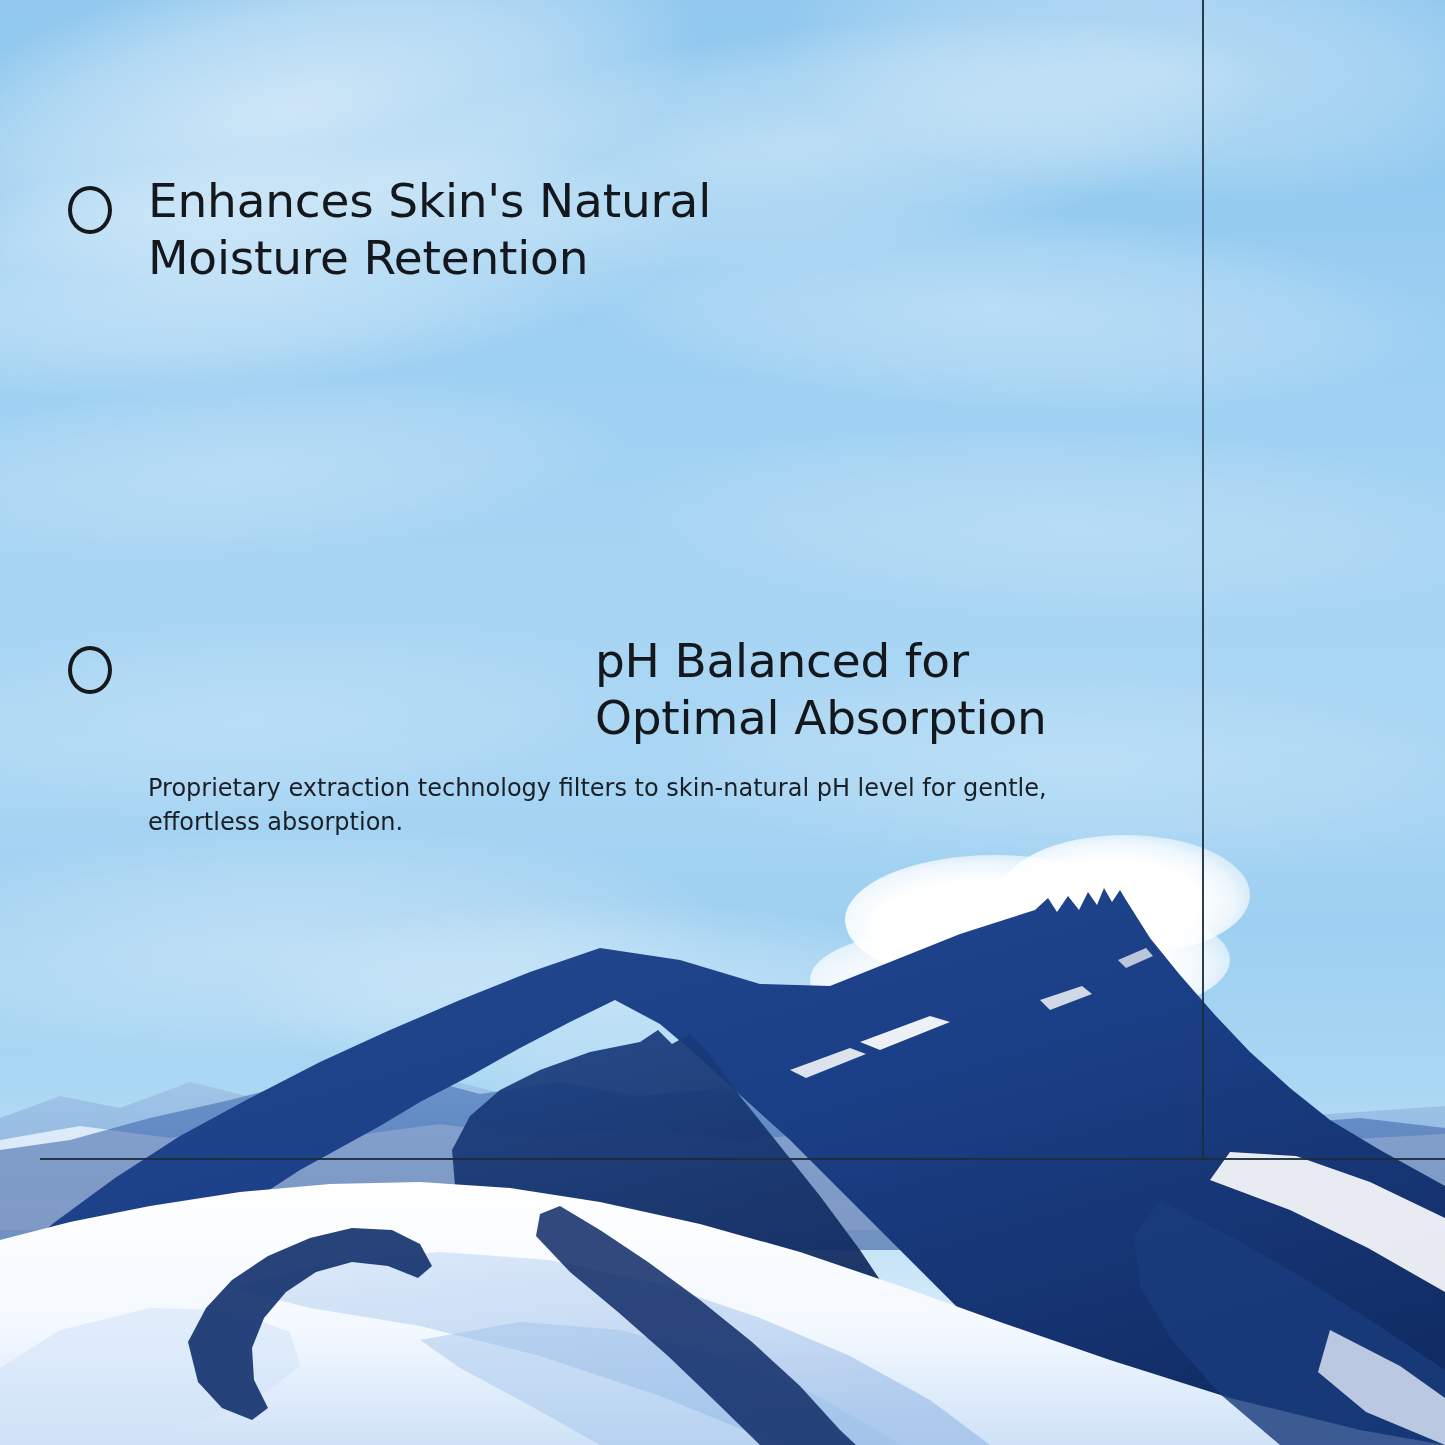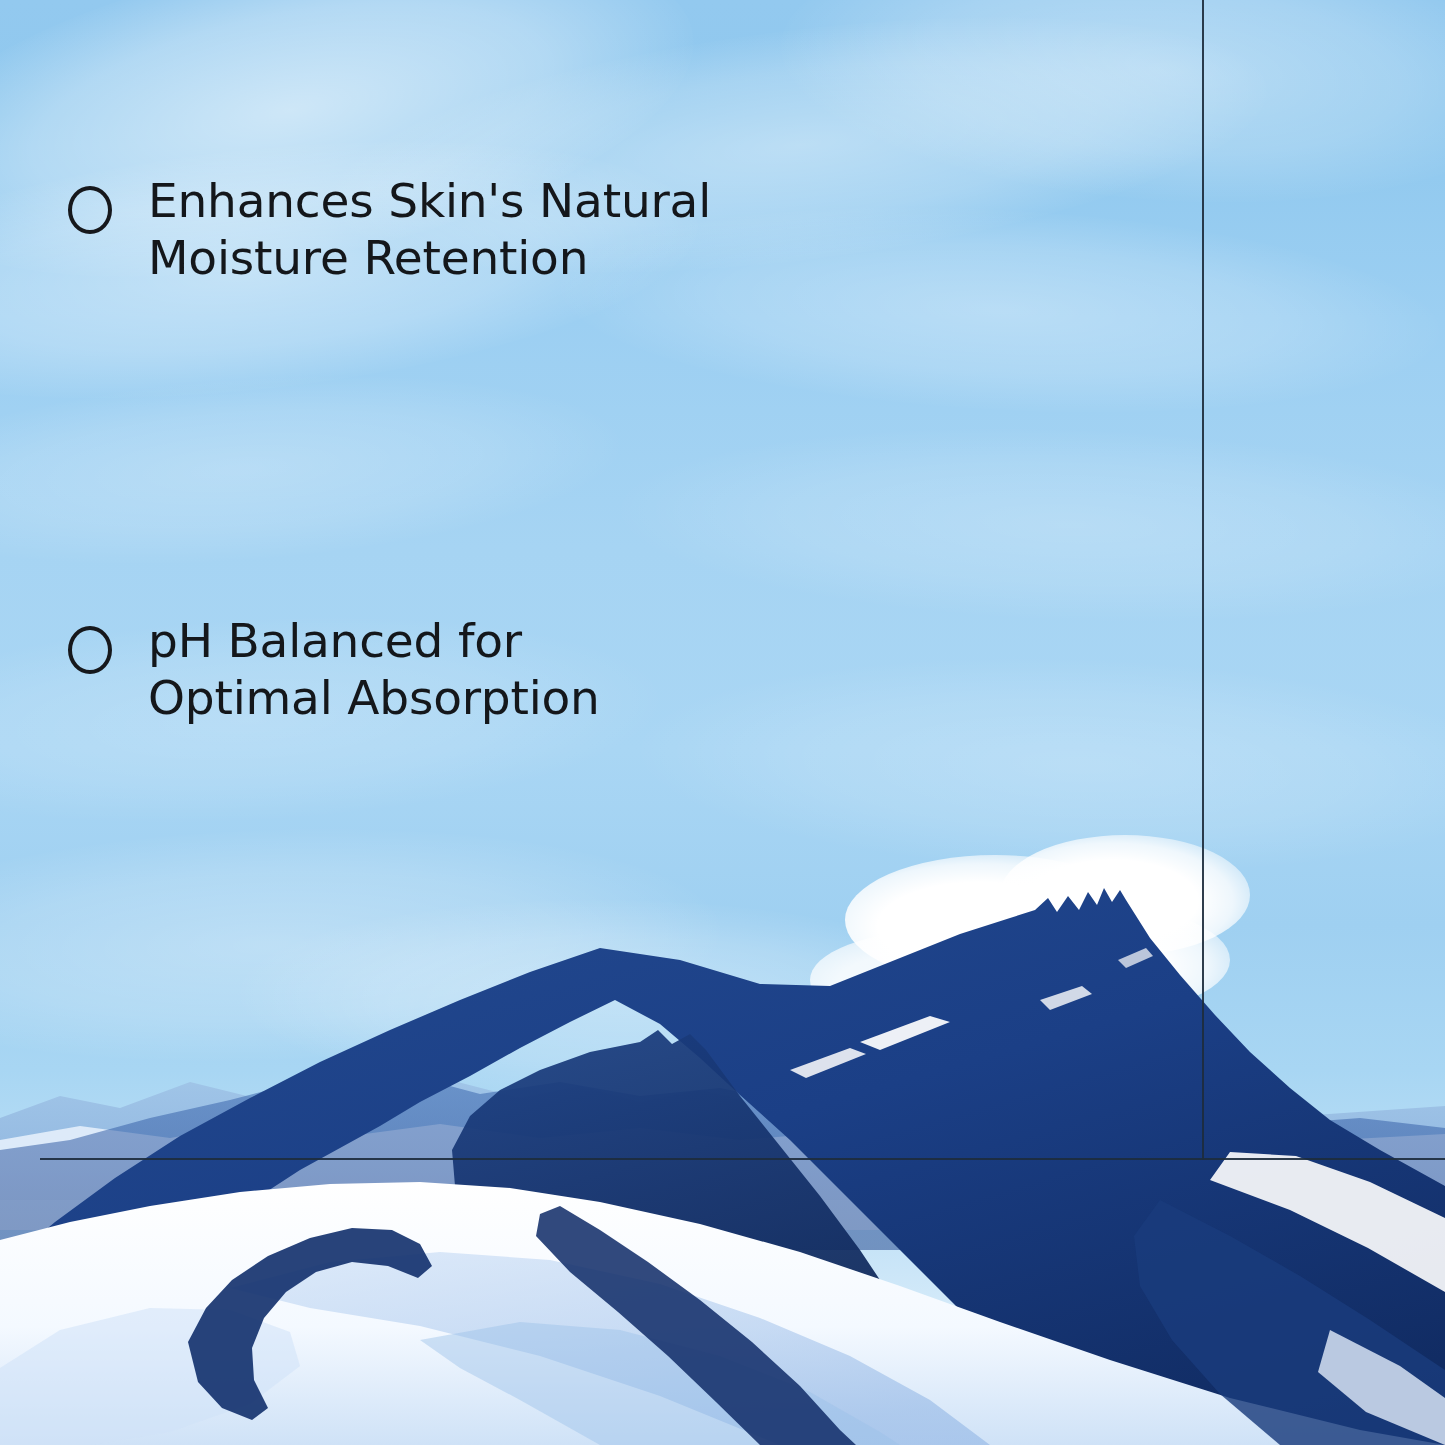--- a/index.html
+++ b/index.html
@@ -78,21 +78,21 @@
   .content {
     position: absolute;
     left: 0; top: 0;
     width: 1445px;
   }
   .feature {
     position: absolute;
     left: 68px;
   }
   .feature.f1 { top: 172px; }
-  .feature.f2 { top: 612px; }
+  .feature.f2 { top: 632px; }
 
   .bullet-row {
     display: flex;
     align-items: flex-start;
     justify-content: space-between;
   }
   .ring {
     flex: 0 0 auto;
     width: 44px;
     height: 48px;
@@ -275,20 +275,22 @@
 Moisture Retention</div>
       </div>
     </div>
 
     <div class="feature f2">
       <div class="bullet-row">
         <div class="ring"></div>
         <div class="heading">pH Balanced for
 Optimal Absorption</div>
       </div>
+      <div class="body-text">Proprietary extraction technology filters to skin-natural pH level for gentle,
+effortless absorption.</div>
     </div>
 
   </div>
 
   <div class="guide-v"></div>
   <div class="guide-h"></div>
 
 </div>
 
 </body></html>

